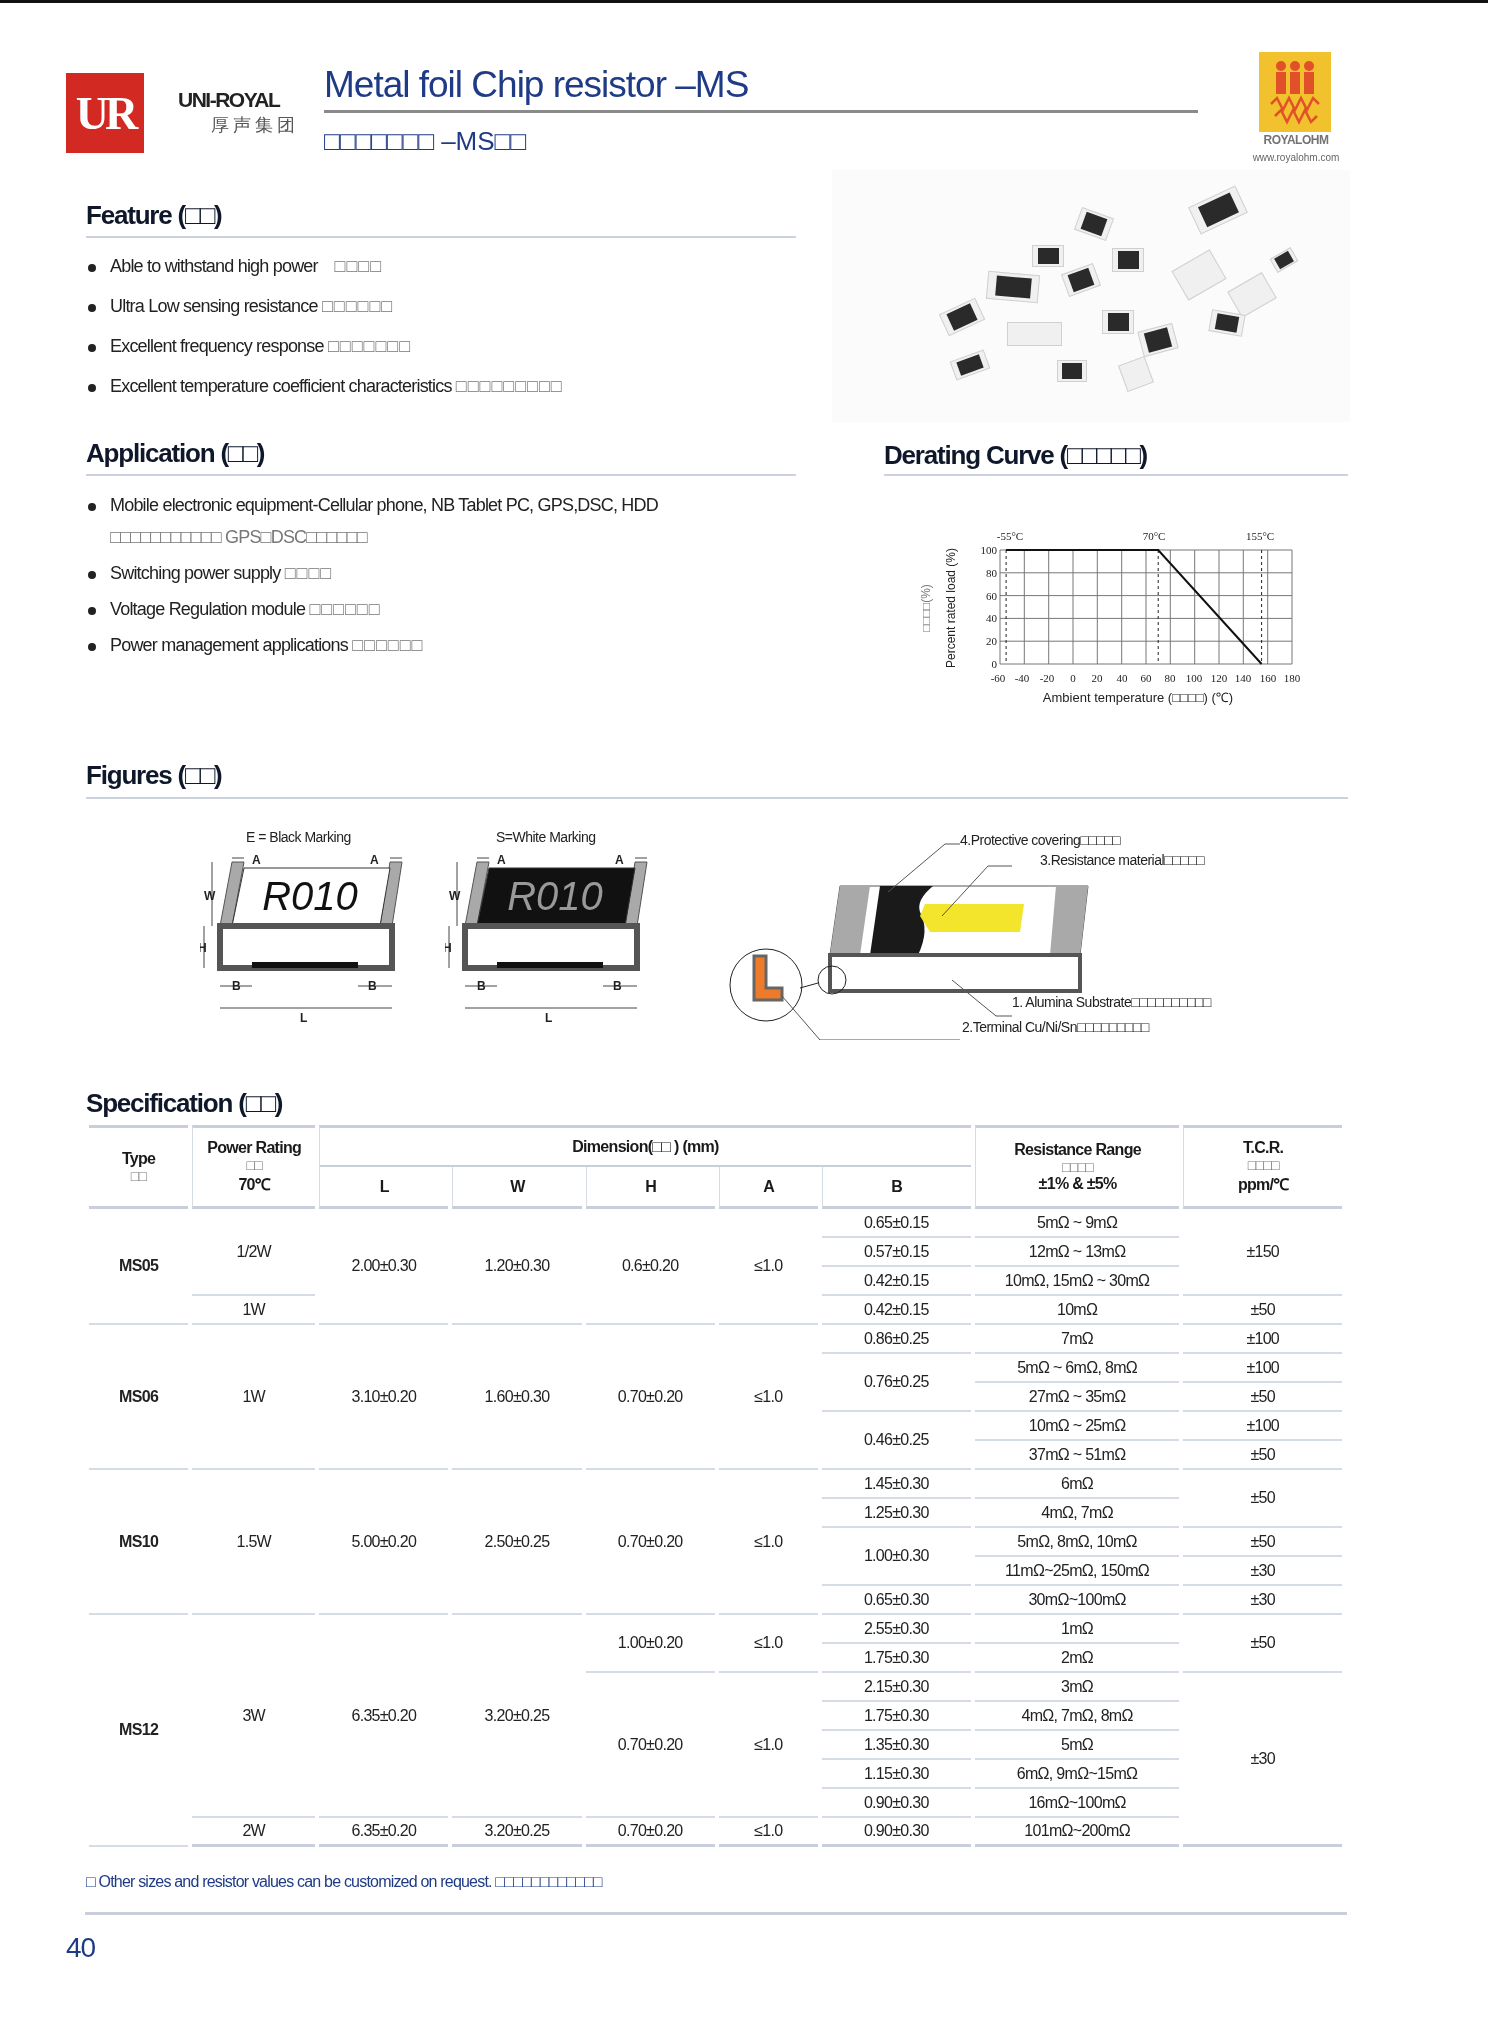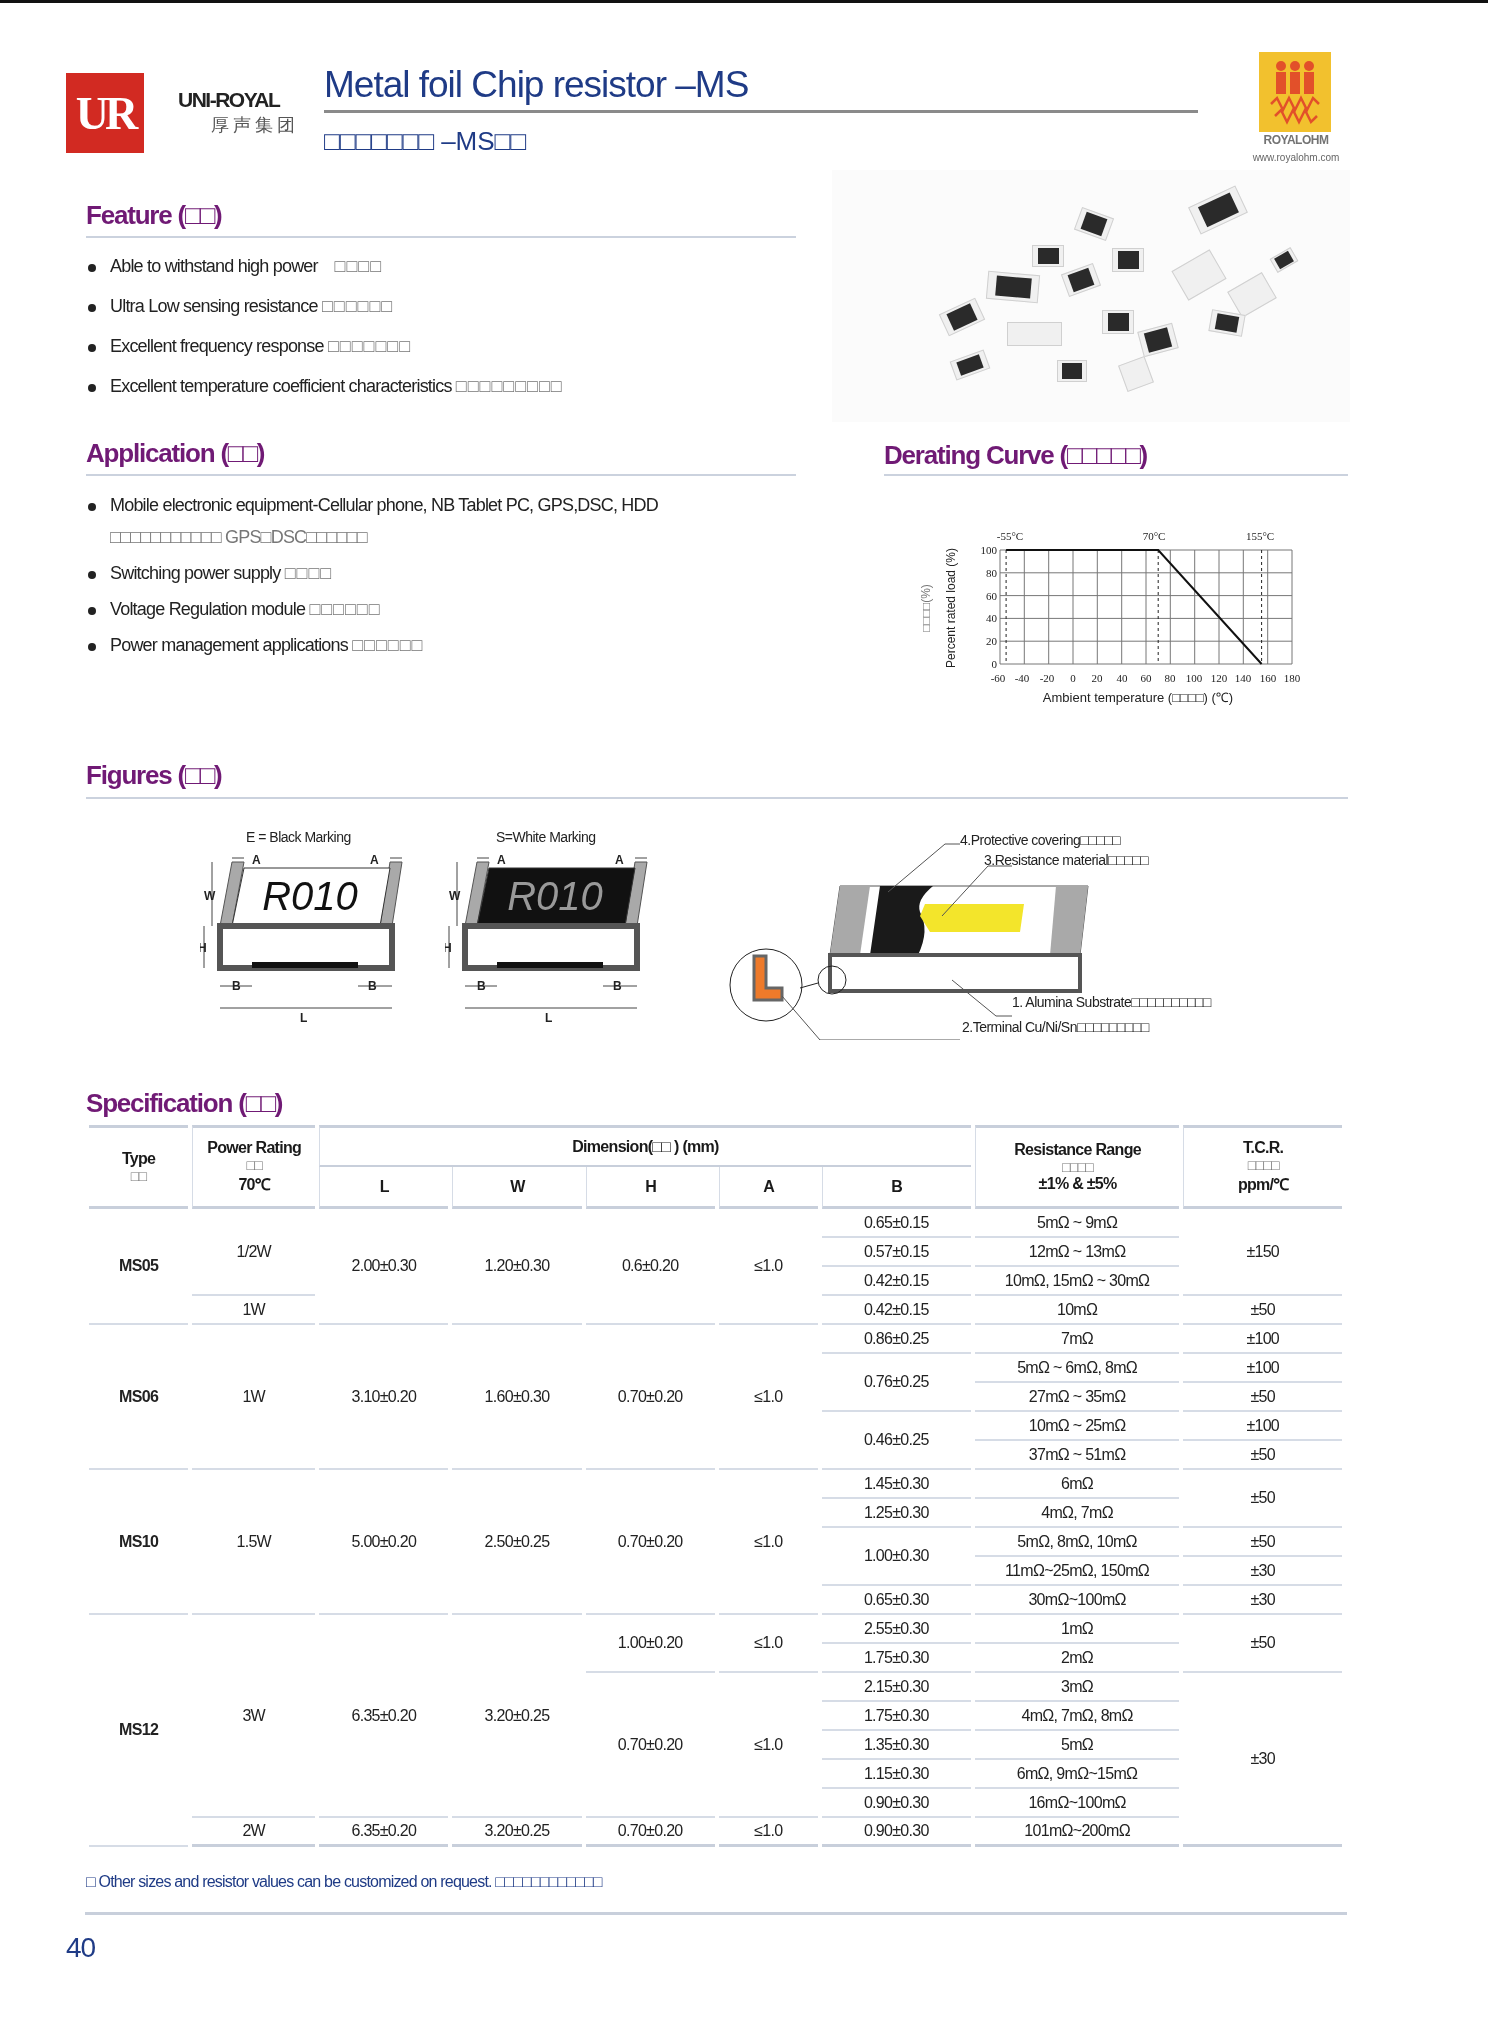--- a/index.html
+++ b/index.html
@@ -12,21 +12,21 @@
   .uniroyal { position: absolute; left: 178px; top: 88px; font-size: 21px; font-weight: bold; letter-spacing: -1.5px; color: #222; }
   .uniroyal-cn { position: absolute; left: 178px; top: 113px; font-size: 18px; color: #555; letter-spacing: 4px; margin-left: 33px; }
   .title { position: absolute; left: 324px; top: 64px; font-size: 37px; color: #1f3b86; letter-spacing: -1px; }
   .title-rule { position: absolute; left: 324px; top: 110px; width: 874px; height: 3px; background: #8a8a8a; }
   .subtitle { position: absolute; left: 324px; top: 126px; font-size: 26px; color: #1f3b86; }
   .royal-logo { position: absolute; left: 1259px; top: 52px; width: 72px; height: 80px; background: #f2c12e; display: flex; align-items: center; justify-content: center; }
   .royal-name { position: absolute; left: 1254px; top: 133px; font-size: 12px; font-weight: bold; color: #737373; letter-spacing: -0.5px; width: 84px; text-align: center; }
   .royal-url { position: absolute; left: 1240px; top: 152px; font-size: 10px; color: #666; width: 112px; text-align: center; }
 
   
-  .section-title { position: absolute; font-size: 26px; font-weight: bold; letter-spacing: -1.2px; color: #701a75; }
+  .section-title { position: absolute; font-size: 26px; font-weight: bold; letter-spacing: -1.2px; color: #0f172a; }
   .section-rule { position: absolute; height: 2px; background: #cbd2de; }
   .bullets { position: absolute; list-style: none; }
   .bullets li { position: relative; padding-left: 24px; font-size: 18px; letter-spacing: -0.8px; color: #222; }
   .bullets li::before { content: ""; position: absolute; left: 2px; top: 9px; width: 8px; height: 8px; border-radius: 50%; background: #222; }
   .cn { color: #777; letter-spacing: 1px; }
   .feature-list li { height: 40px; line-height: 22px; }
   .app-list li { line-height: 22px; }
   .app-list .sub { display: block; color: #777; margin-top: 10px; }
 
   
@@ -284,21 +284,21 @@
   <path d="M34 126 L46 126 L46 158 L62 158 L62 170 L34 170 Z" fill="#ee7a2a" stroke="#666" stroke-width="3"></path>
   <line x1="80" y1="158" x2="98" y2="153" stroke="#222"></line>
   <g stroke="#555" stroke-width="1" fill="none">
     <polyline points="168,62 225,14 240,14"></polyline>
     <polyline points="222,86 268,36 292,36"></polyline>
     <polyline points="232,150 276,186 292,186"></polyline>
     <polyline points="62,166 100,210 240,210"></polyline>
   </g>
 </svg>
 <div class="fig-label" style="left:960px; top:832px;">4.Protective covering□□□□□</div>
-<div class="fig-label" style="left:984px; top:852px;text-align:right;">3.Resistance material□□□□□</div>
+<div class="fig-label" style="left:1040px; top:852px;text-align:right;">3.Resistance material□□□□□</div>
 <div class="fig-label" style="left:1012px; top:994px;">1. Alumina Substrate□□□□□□□□□□</div>
 <div class="fig-label" style="left:962px; top:1019px;">2.Terminal Cu/Ni/Sn□□□□□□□□□</div>
 
 <div class="section-title" style="left:86px; top:1088px;">Specification (□□)</div>
 
 <table class="spec">
   <colgroup>
     <col style="width:100px">
       <col style="width:124px">
       <col style="width:130px">

